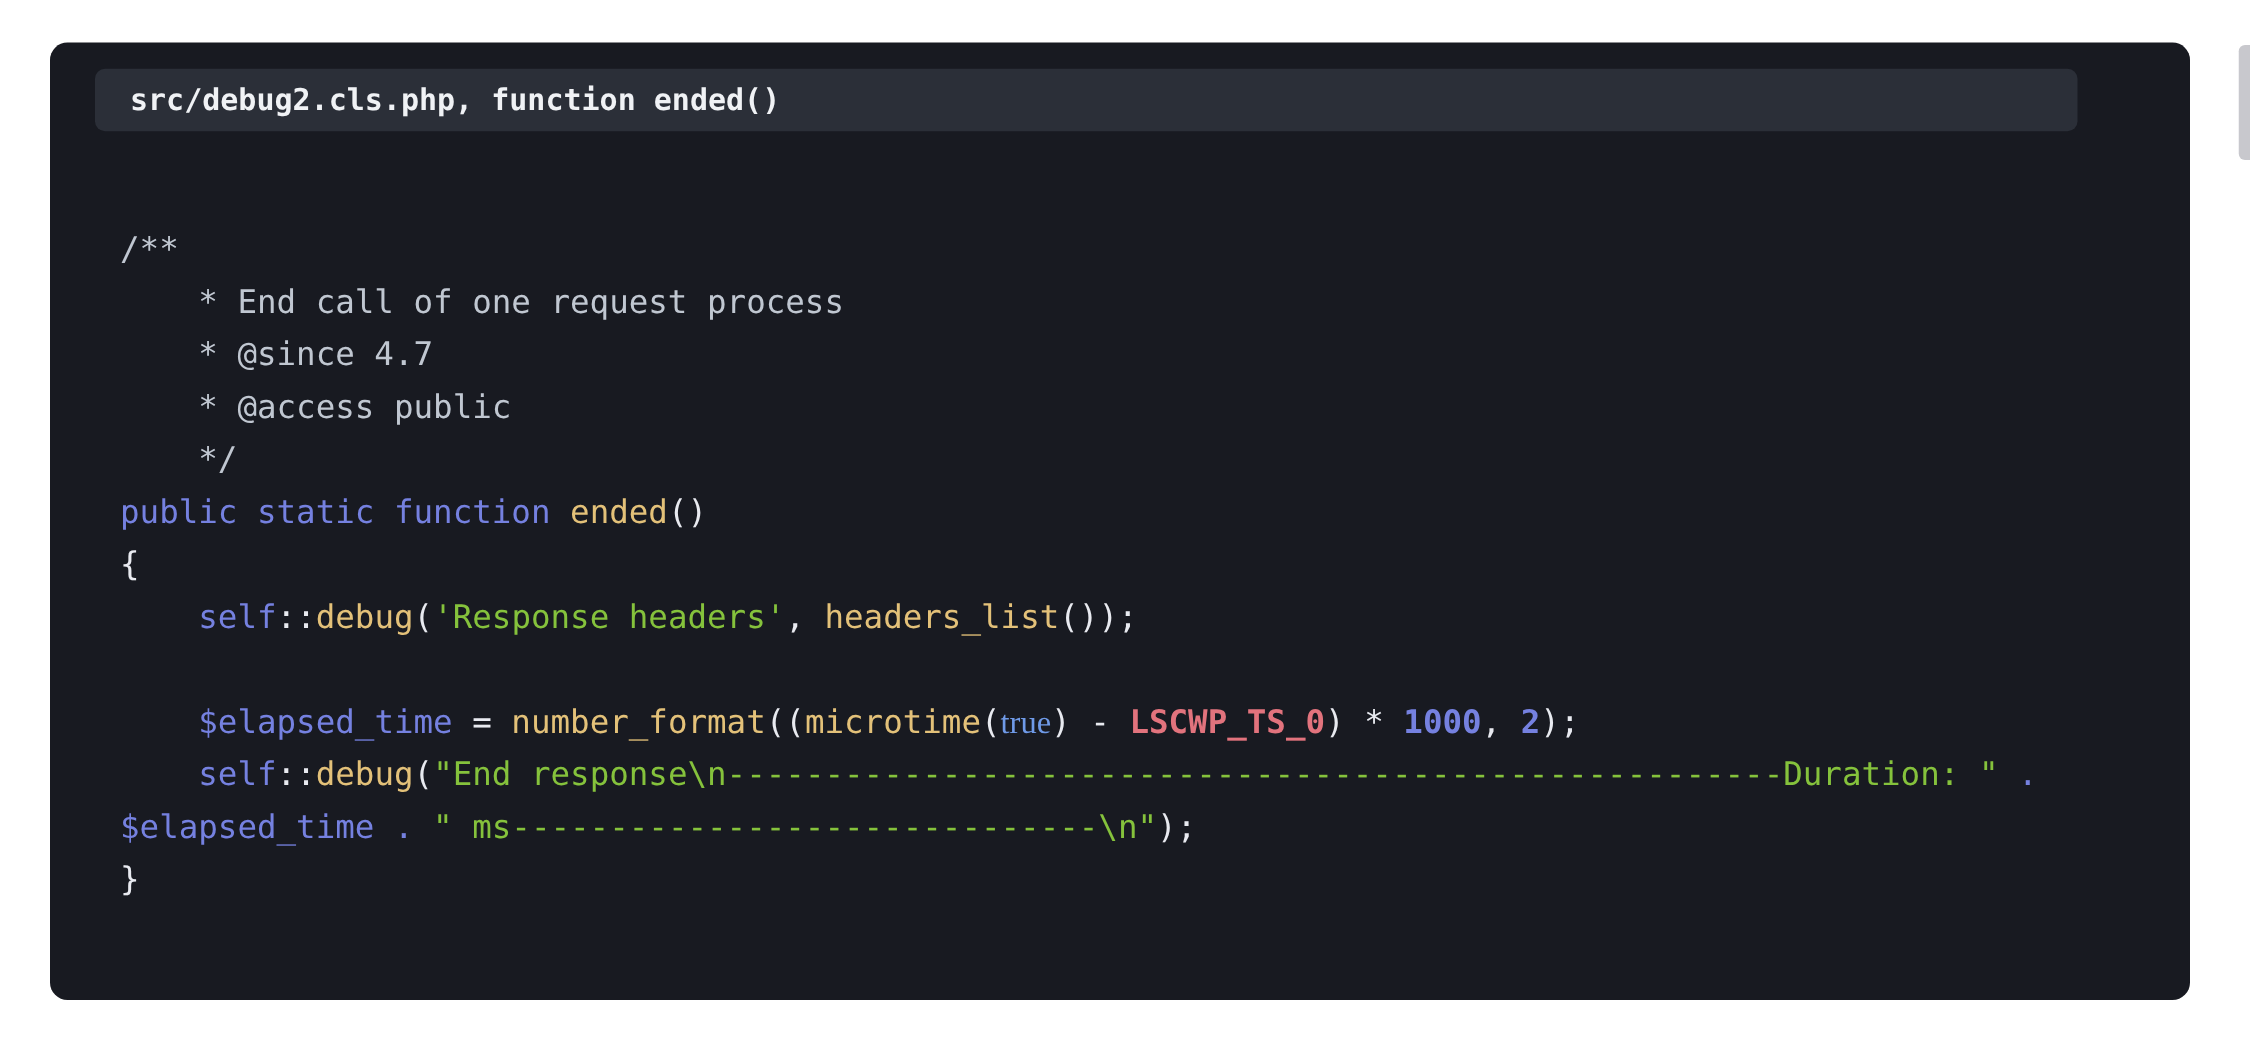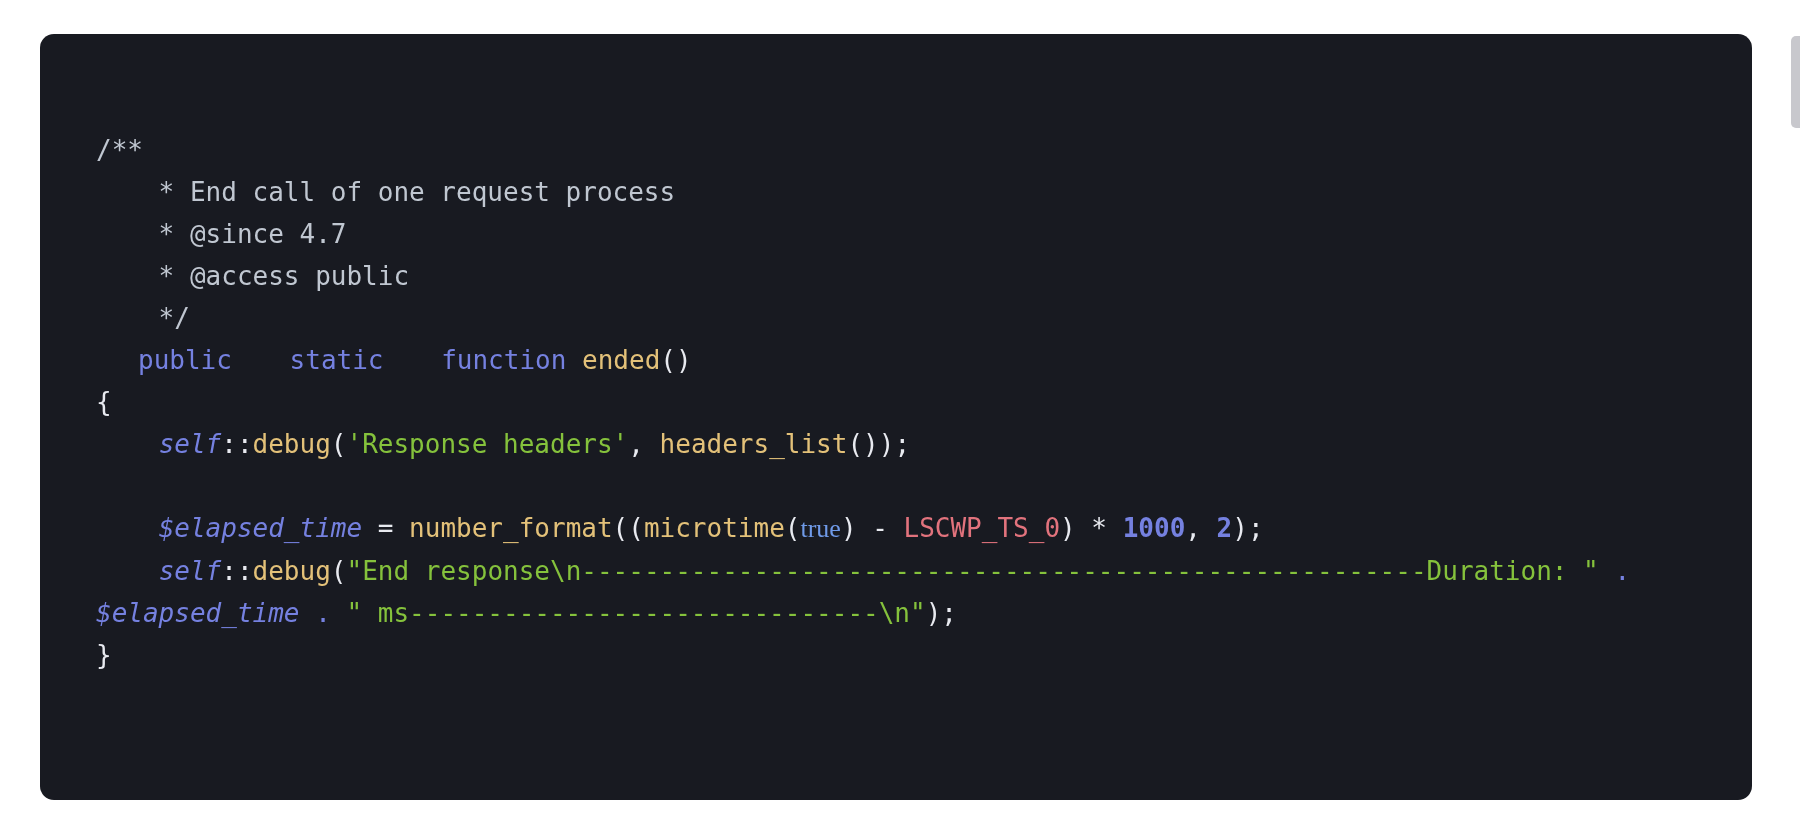--- a/index.html
+++ b/index.html
@@ -49,39 +49,42 @@
     font-family: "DejaVu Sans Mono", "Liberation Mono", monospace;
     font-size: 26px;
     line-height: 42px;
     font-weight: 500;
     color: var(--c-plain, #e8eaf0);
     white-space: pre;
   }
   .line { min-height: 42px; }
   .tok-pln  { color: var(--c-plain,    #e8eaf0); }
   .tok-com  { color: var(--c-comment,  #c0c7d1); }
-  .tok-kw   { color: var(--c-keyword,  #7581e0); margin-left: 42px; }
+  .tok-kw   { color: var(--c-keyword,  #7581e0); }
   .tok-fn   { color: var(--c-function, #e3c179); }
   .tok-str  { color: var(--c-string,   #85c23c); }
-  .tok-cst  { color: var(--c-constant, #e2737d); }
-  .tok-var  { color: var(--c-variable, #7581e0); font-style: italic; }
+  .tok-cst  { color: var(--c-constant, #e2737d); font-weight: bold; }
+  .tok-var  { color: var(--c-variable, #7581e0); }
   .tok-num  { color: var(--c-number,   #7581e0); font-weight: bold; }
   .tok-bool { color: var(--c-boolean,  #6f9ae8); font-family: Liberation Serif, serif; }
   .tok-op   { color: var(--c-operator, #7581e0); }
   .scroll-thumb {
     position: absolute;
     right: 0;
     top: 36px;
     width: 9px;
     height: 92px;
     background: var(--c-scrollbar, #c8c8cd);
     border-radius: 5px 0 0 5px;
   }
 </style>
 </head>
 <body>
 
 <div class="page">
   <div class="code-card">
+    <div class="code-header">
+      <span>src/debug2.cls.php, function ended()</span>
+    </div>
     <pre class="code" id="code"><div class="line"><span class="tok-com">/**</span></div><div class="line"><span class="tok-com">    * End call of one request process</span></div><div class="line"><span class="tok-com">    * @since 4.7</span></div><div class="line"><span class="tok-com">    * @access public</span></div><div class="line"><span class="tok-com">    */</span></div><div class="line"><span class="tok-kw">public</span><span class="tok-pln"> </span><span class="tok-kw">static</span><span class="tok-pln"> </span><span class="tok-kw">function</span><span class="tok-pln"> </span><span class="tok-fn">ended</span><span class="tok-pln">()</span></div><div class="line"><span class="tok-pln">{</span></div><div class="line"><span class="tok-pln">    </span><span class="tok-var">self</span><span class="tok-pln">::</span><span class="tok-fn">debug</span><span class="tok-pln">(</span><span class="tok-str">'Response headers'</span><span class="tok-pln">, </span><span class="tok-fn">headers_list</span><span class="tok-pln">());</span></div><div class="line"></div><div class="line"><span class="tok-pln">    </span><span class="tok-var">$elapsed_time</span><span class="tok-pln"> = </span><span class="tok-fn">number_format</span><span class="tok-pln">((</span><span class="tok-fn">microtime</span><span class="tok-pln">(</span><span class="tok-bool">true</span><span class="tok-pln">) - </span><span class="tok-cst">LSCWP_TS_0</span><span class="tok-pln">) * </span><span class="tok-num">1000</span><span class="tok-pln">, </span><span class="tok-num">2</span><span class="tok-pln">);</span></div><div class="line"><span class="tok-pln">    </span><span class="tok-var">self</span><span class="tok-pln">::</span><span class="tok-fn">debug</span><span class="tok-pln">(</span><span class="tok-str">"End response\n------------------------------------------------------Duration: "</span><span class="tok-pln"> </span><span class="tok-op">.</span></div><div class="line"><span class="tok-var">$elapsed_time</span><span class="tok-pln"> </span><span class="tok-op">.</span><span class="tok-pln"> </span><span class="tok-str">" ms------------------------------\n"</span><span class="tok-pln">);</span></div><div class="line"><span class="tok-pln">}</span></div></pre>
   </div>
   <div class="scroll-thumb"></div>
 </div>
 
 </body></html>

